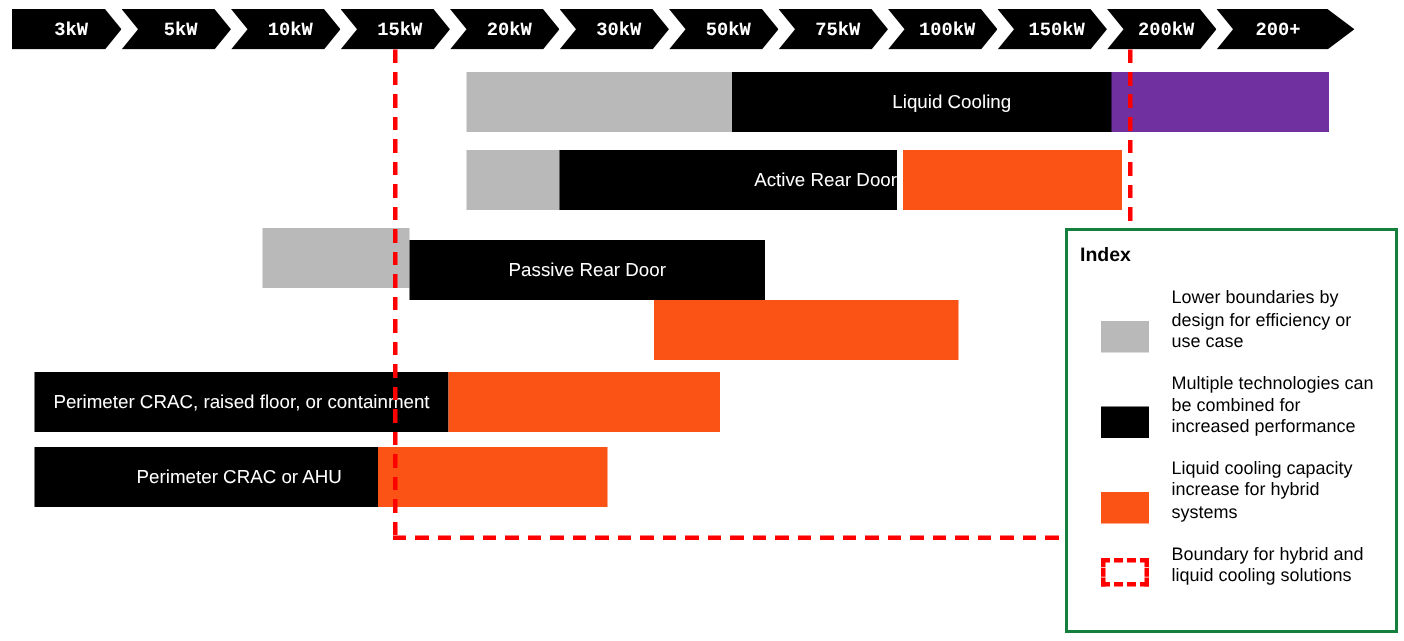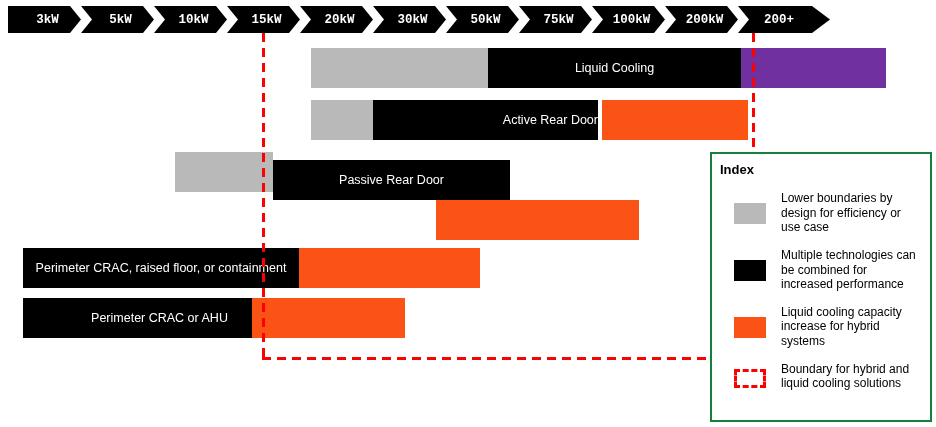--- a/index.html
+++ b/index.html
@@ -26,47 +26,48 @@
   .vline{position:absolute;width:3px;
          background:repeating-linear-gradient(180deg,#ff0000 0 9px,transparent 9px 15px);}
   .hline{position:absolute;height:3px;
          background:repeating-linear-gradient(90deg,#ff0000 0 9px,transparent 9px 15px);}
 
   
   .legend{position:absolute;left:710px;top:152px;width:222px;height:270px;
           border:2px solid #15803d;box-sizing:border-box;background:#fff;
           padding:6px 8px 0 8px;}
   .legend-title{font-size:13px;font-weight:bold;color:#000;margin:2px 0 14px 0;}
-  .legend-item{display:flex;align-items:center;margin-bottom:13px;}
+  .legend-item{display:flex;align-items:flex-end;margin-bottom:13px;}
   .legend-swatch{flex:0 0 32px;height:21px;margin-left:14px;margin-right:15px;margin-top:2px;}
   .legend-swatch.dashed{width:26px;flex-basis:26px;height:13px;background:transparent;
           border:3px dashed #ff0000;margin-top:4px;}
   .legend-text{font-size:12px;line-height:1.22;color:#000;width:142px;}
 </style>
 </head>
 <body>
 
 <div class="canvas">
 
   <div class="axis">
     <div class="axis-seg">3kW</div>
     <div class="axis-seg">5kW</div>
     <div class="axis-seg">10kW</div>
     <div class="axis-seg">15kW</div>
     <div class="axis-seg">20kW</div>
     <div class="axis-seg">30kW</div>
     <div class="axis-seg">50kW</div>
     <div class="axis-seg">75kW</div>
     <div class="axis-seg">100kW</div>
+    <div class="axis-seg">150kW</div>
     <div class="axis-seg">200kW</div>
     <div class="axis-seg">200+</div>
   </div>
 
   <div class="bar-seg" style="left: 311px; top: 48px; width: 177px; background: rgb(185, 185, 185);"></div>
-  <div class="bar-seg labelled" style="left: 488px; top: 48px; width: 253px; background: rgb(0, 0, 0);">
+  <div class="bar-seg labelled" style="left: 488px; top: 48px; width: 253px; background: rgb(0, 0, 0); padding-left: 20px;">
     <span class="bar-label">Liquid Cooling</span>
   </div>
   <div class="bar-seg" style="left: 741px; top: 48px; width: 145px; background: rgb(112, 48, 160);"></div>
 
   <div class="bar-seg" style="left: 311px; top: 100px; width: 66px; background: rgb(185, 185, 185);"></div>
   <div class="bar-seg labelled" style="left: 373px; top: 100px; width: 225px; background: rgb(0, 0, 0); justify-content: flex-end;">
     <span class="bar-label">Active Rear Door</span>
   </div>
   <div class="bar-seg" style="left: 602px; top: 100px; width: 146px; background: rgb(251, 83, 21);"></div>
 

